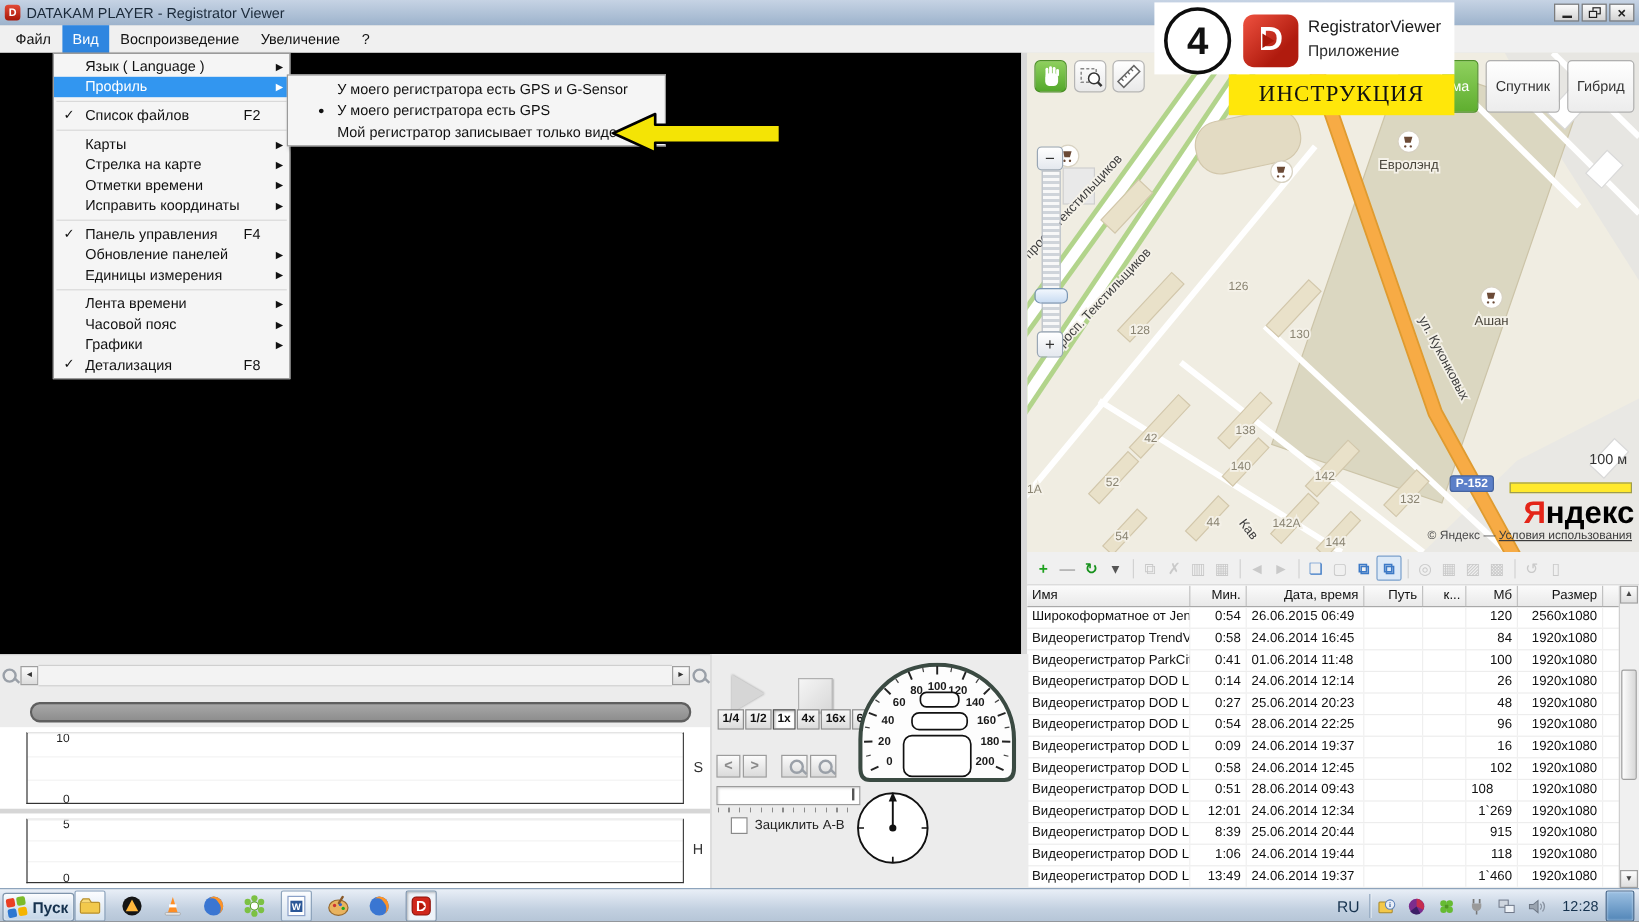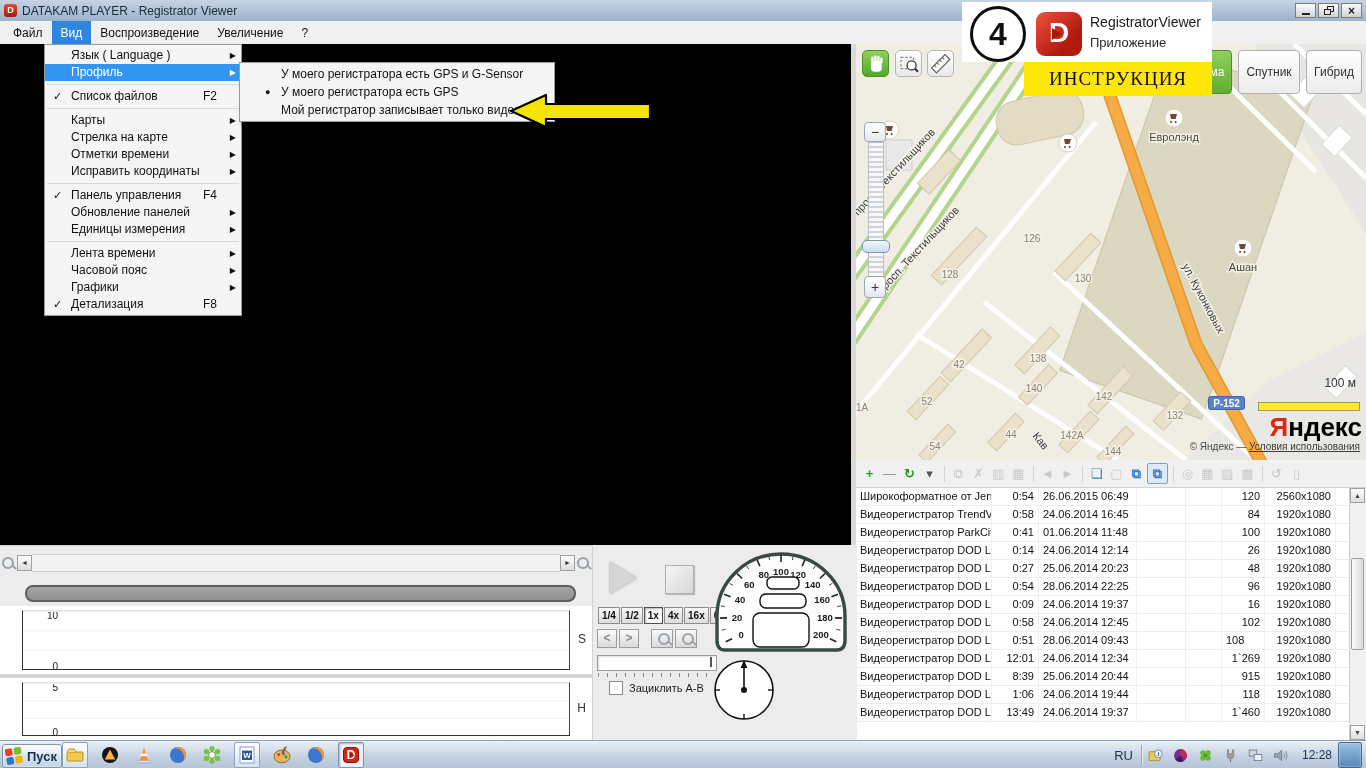--- a/index.html
+++ b/index.html
@@ -140,21 +140,21 @@
   .graph-tag{position:absolute;right:6px;top:50%;margin-top:-8px;font-size:12px;color:#333;}
   #graph-divider{position:absolute;left:0;top:128px;width:592px;height:4px;background:#d6d6d6;}
 
   
   #controls{left:592px;top:545px;width:264px;height:195px;background:#ececec;border-left:1px solid #d2d2d2;}
   #play-button{position:absolute;left:17px;top:17px;width:0;height:0;border-left:27px solid #d6d6d6;
                border-top:16px solid transparent;border-bottom:16px solid transparent;
                filter:drop-shadow(0 0 1px #9a9a9a);}
   #stop-button{position:absolute;left:72px;top:20px;width:27px;height:27px;background:linear-gradient(135deg,#f5f5f5,#d8d8d8);
                border:1px solid #b0b0b0;box-shadow:1px 1px 1px #bbb;}
-  #speed-row{position:absolute;left:5px;top:62px;display:flex;}
+  #speed-row{position:absolute;left:5px;top:46px;display:flex;}
   .speed{height:17px;padding:0 3px;margin-right:1px;font-size:10px;font-weight:bold;line-height:16px;
          background:linear-gradient(#f8f8f8,#dcdcdc);border:1px solid #8d8d8d;box-sizing:border-box;}
   .speed.active{background:#fff;border:1px solid #4f4f4f;box-shadow:inset 1px 1px 2px rgba(0,0,0,.3);}
   .navbtn{position:absolute;top:84px;width:20px;height:19px;background:linear-gradient(#fbfbfb,#dadada);
           border:1px solid #9c9c9c;box-sizing:border-box;text-align:center;line-height:17px;
           font-size:12px;font-weight:bold;color:#8a8a8a;}
   #ab-slider{position:absolute;left:4px;top:110px;width:118px;height:14px;border:1px solid #9c9c9c;background:#fff;
              box-shadow:inset 1px 1px 2px #ddd;}
   #ab-slider .endtick{position:absolute;right:4px;top:1px;width:2px;height:10px;background:#555;}
   #ab-ticks{position:absolute;left:5px;top:128px;width:116px;height:4px;
@@ -361,20 +361,30 @@
       <span class="tb-icon">◎</span>
       <span class="tb-icon">▦</span>
       <span class="tb-icon">▨</span>
       <span class="tb-icon">▩</span>
       <span class="tb-sep"></span>
       <span class="tb-icon">↺</span>
       <span class="tb-icon">▯</span>
     </div>
 
   <div class="abs" id="file-table">
+    <div id="table-header">
+        <div class="th" style="width: 136px; text-align: left;">Имя</div>
+        <div class="th" style="width: 47px; text-align: right;">Мин.</div>
+        <div class="th" style="width: 98px; text-align: right;">Дата, время</div>
+        <div class="th" style="width: 49px; text-align: right;">Путь</div>
+        <div class="th" style="width: 36px; text-align: right;">к...</div>
+        <div class="th" style="width: 43px; text-align: right;">Мб</div>
+        <div class="th" style="width: 71px; text-align: right;">Размер</div>
+        <div class="th" style="width: 14px; border-right: none;"></div>
+      </div>
     <div id="table-body">
         <div class="tr">
           <div class="td" style="width: 136px; text-align: left;">Широкоформатное от Jenek</div>
           <div class="td" style="width: 47px; text-align: right;">0:54</div>
           <div class="td" style="width: 98px; text-align: left;">26.06.2015 06:49</div>
           <div class="td" style="width: 49px; text-align: right;"></div>
           <div class="td" style="width: 36px; text-align: right;"></div>
           <div class="td" style="width: 43px; text-align: right;">120</div>
           <div class="td" style="width: 71px; text-align: right;">2560x1080</div>
         </div>

